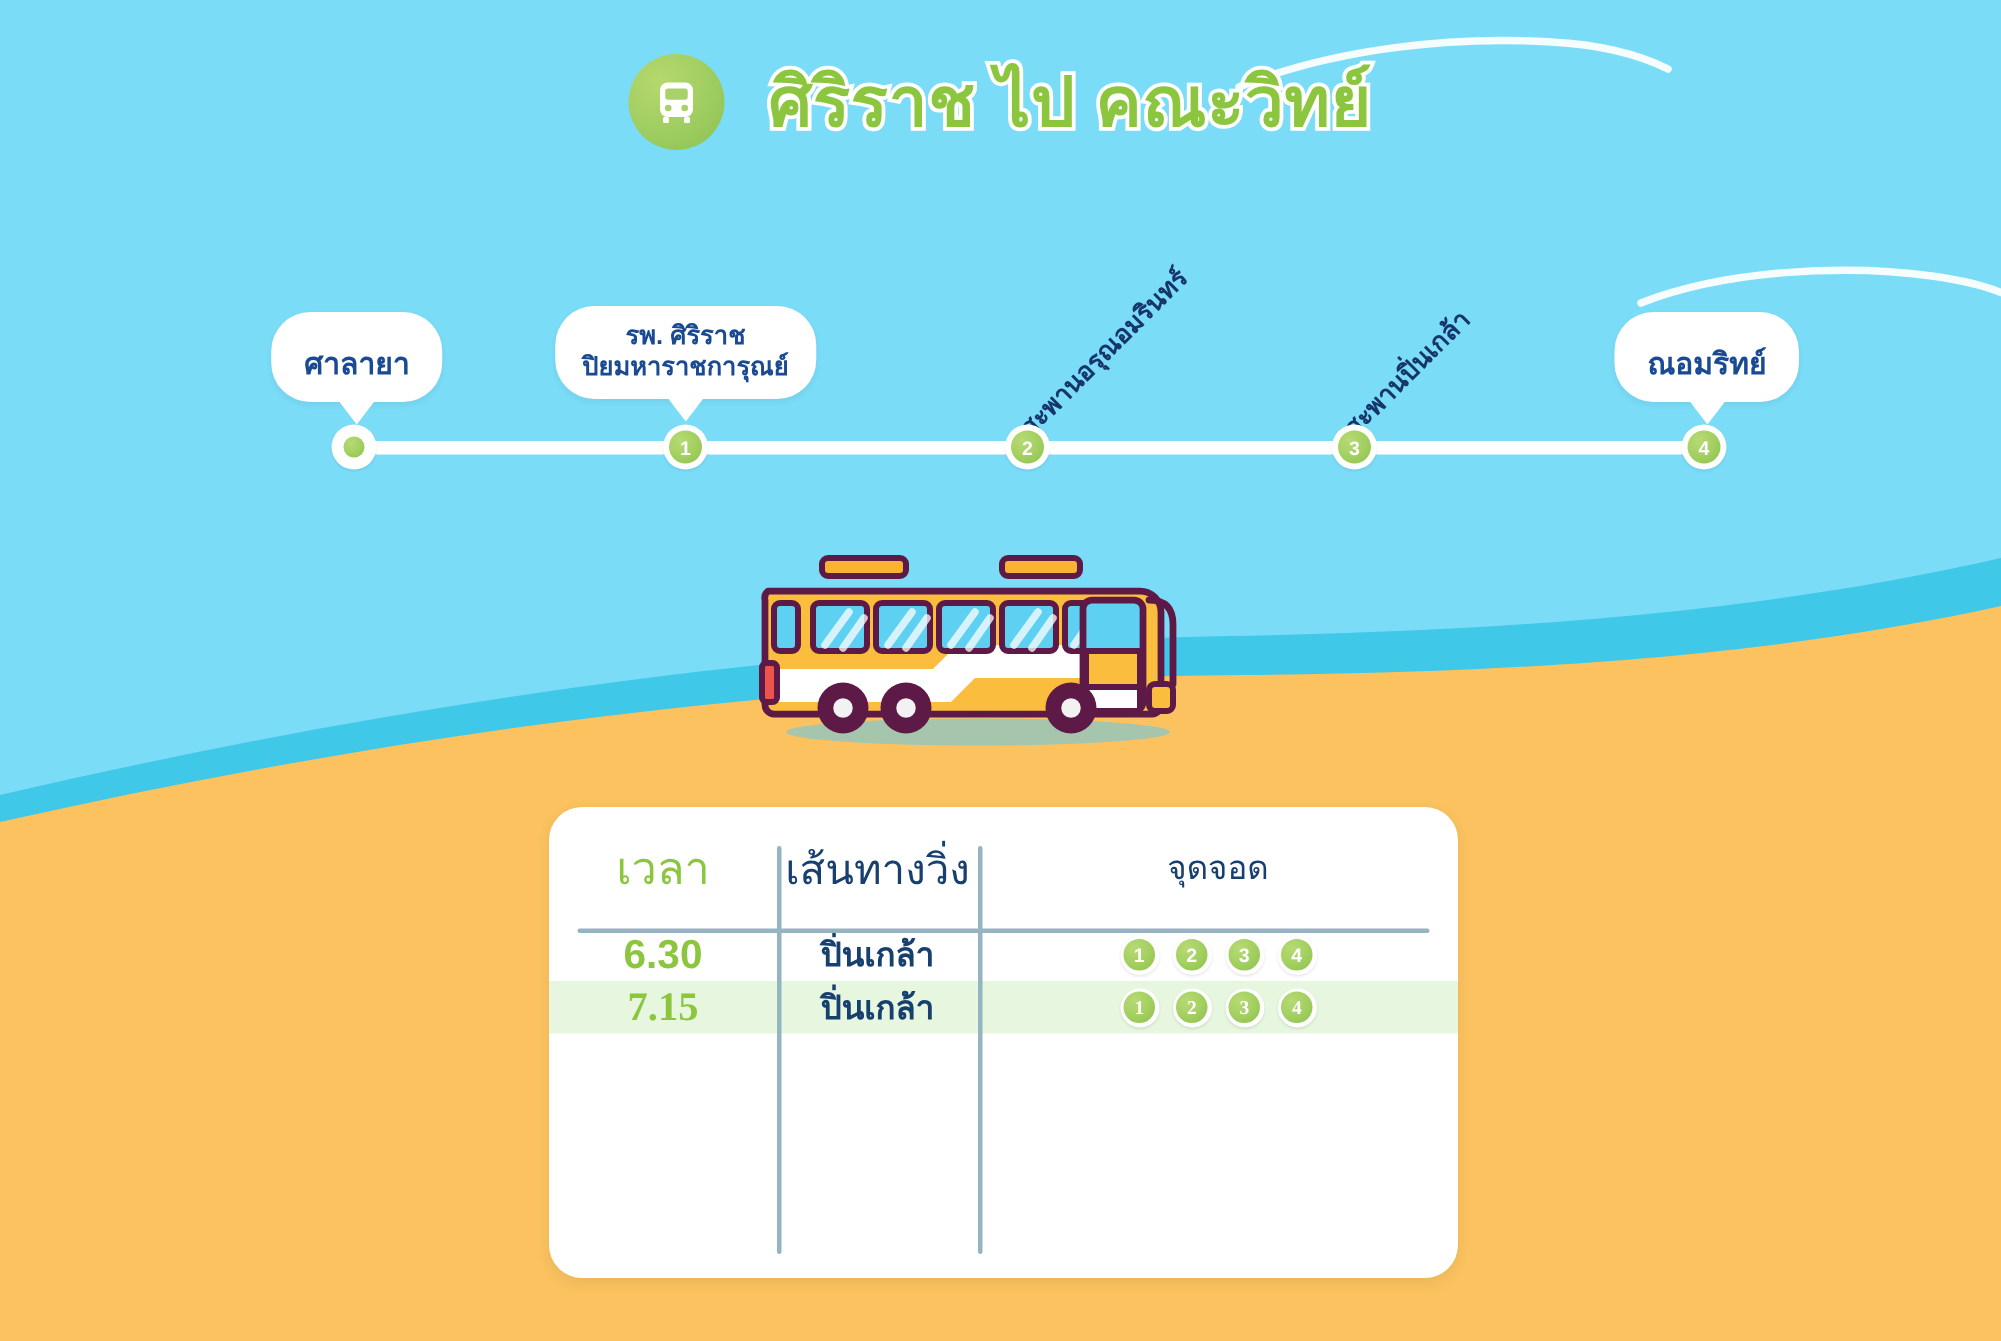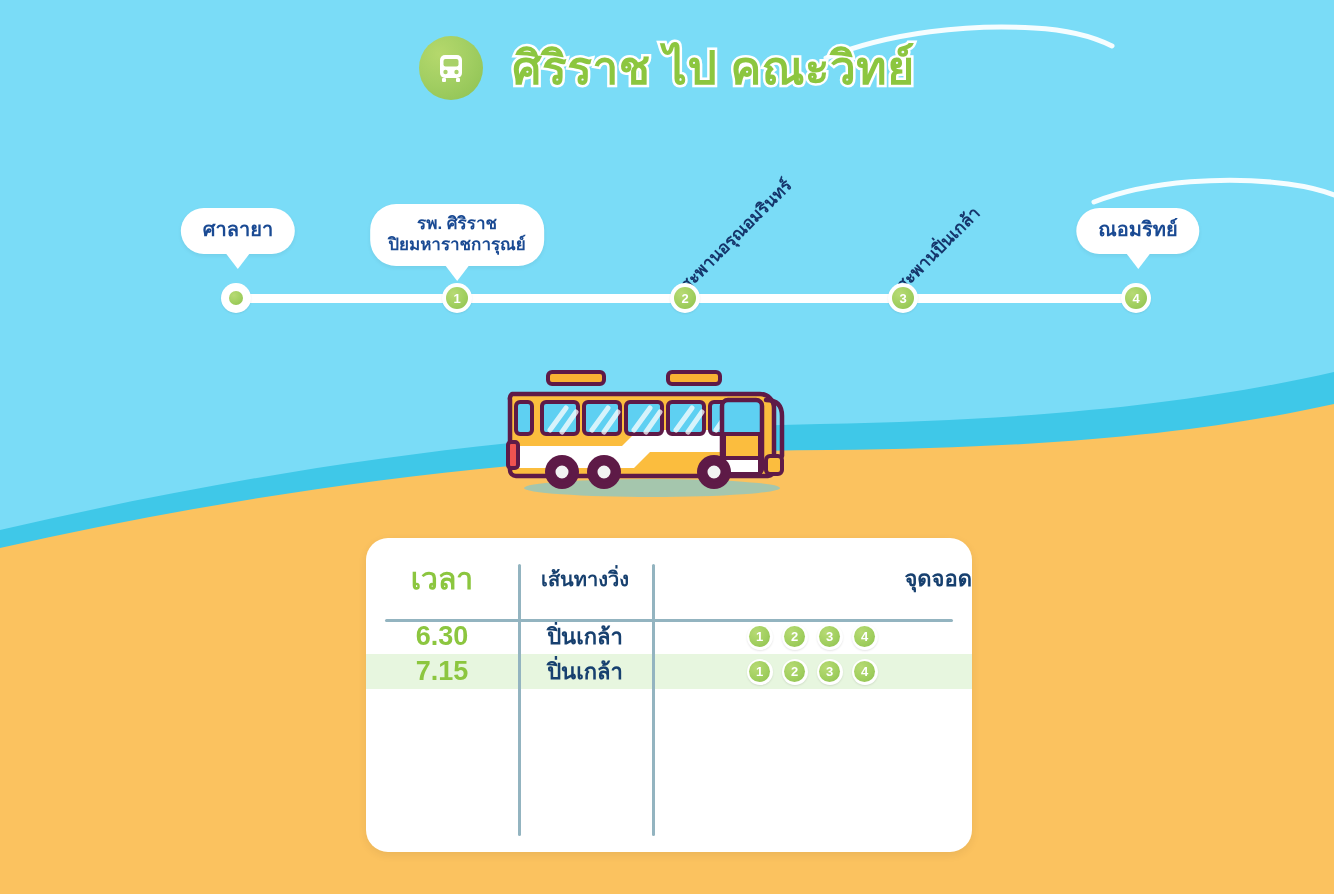--- a/index.html
+++ b/index.html
@@ -62,21 +62,21 @@
     background: radial-gradient(circle at 34% 30%, #b7da74 0%, #a1cf5f 55%, #8dbf4d 100%);
     color: #ffffff; font-size: 13px; font-weight: 700;
     display: flex; align-items: center; justify-content: center;
     line-height: 1;
   }
   .node.plain .dot { width: 14px; height: 14px; }
 
   .bubble {
     position: absolute; transform: translateX(-50%);
     background: #ffffff; border-radius: 26px;
-    padding: 9px 22px 12px;
+    padding: 23px 22px 12px;
     color: #1A4A93; font-weight: 700; font-size: 20px;
     text-align: center; line-height: 1.25;
     white-space: nowrap;
     box-shadow: 0 2px 4px rgba(0,0,0,.06);
   }
   .bubble.two-line { font-size: 17px; padding: 9px 18px 10px; }
   .bubble::after {
     content: ""; position: absolute; left: 50%; bottom: -15px;
     transform: translateX(-50%);
     border-left: 13px solid transparent;
@@ -111,31 +111,31 @@
   }
   .vline.v1 { left: 152px; }
   .vline.v2 { left: 286px; }
   .hline {
     position: absolute; left: 19px; right: 19px; top: 81px;
     height: 3px; background: #93B4C0; border-radius: 2px;
   }
 
   table.sched { width: 100%; border-collapse: collapse; }
   table.sched th, table.sched td { padding: 0; }
-  .th-row th { height: 81px; vertical-align: middle; font-weight: 700; }
+  .th-row th { height: 81px; vertical-align: middle; font-weight: 400; }
   .col-time  { width: 152px; text-align: center; }
   .col-route { width: 134px; text-align: center; }
-  .col-stops { text-align: right; }
+  .col-stops { text-align: center; }
 
   .th-time  { color: #8CC63F; font-size: 30px; }
-  .th-route { color: #17406F; font-size: 20px; }
+  .th-route { color: #17406F; font-size: 28px; }
   .th-stops { color: #17406F; font-size: 22px; }
 
   .row { height: 34px; }
-  .row.alt td { background: #E7F6DF; }
+  .row.alt td { background: #E7F6DF; font-family: Liberation Serif, serif; }
   .td-time  { color: #8CC63F; font-size: 27px; font-weight: 700; text-align: center; }
   .td-route { color: #17406F; font-size: 22px; font-weight: 700; text-align: center; }
   .td-stops { text-align: center; }
 
   .stop-list { display: flex; gap: 9px; justify-content: center; align-items: center; }
   .stop-chip {
     width: 26px; height: 26px; border-radius: 50%;
     background: #ffffff;
     display: flex; align-items: center; justify-content: center;
     box-shadow: 0 1px 2px rgba(0,0,0,.10);

